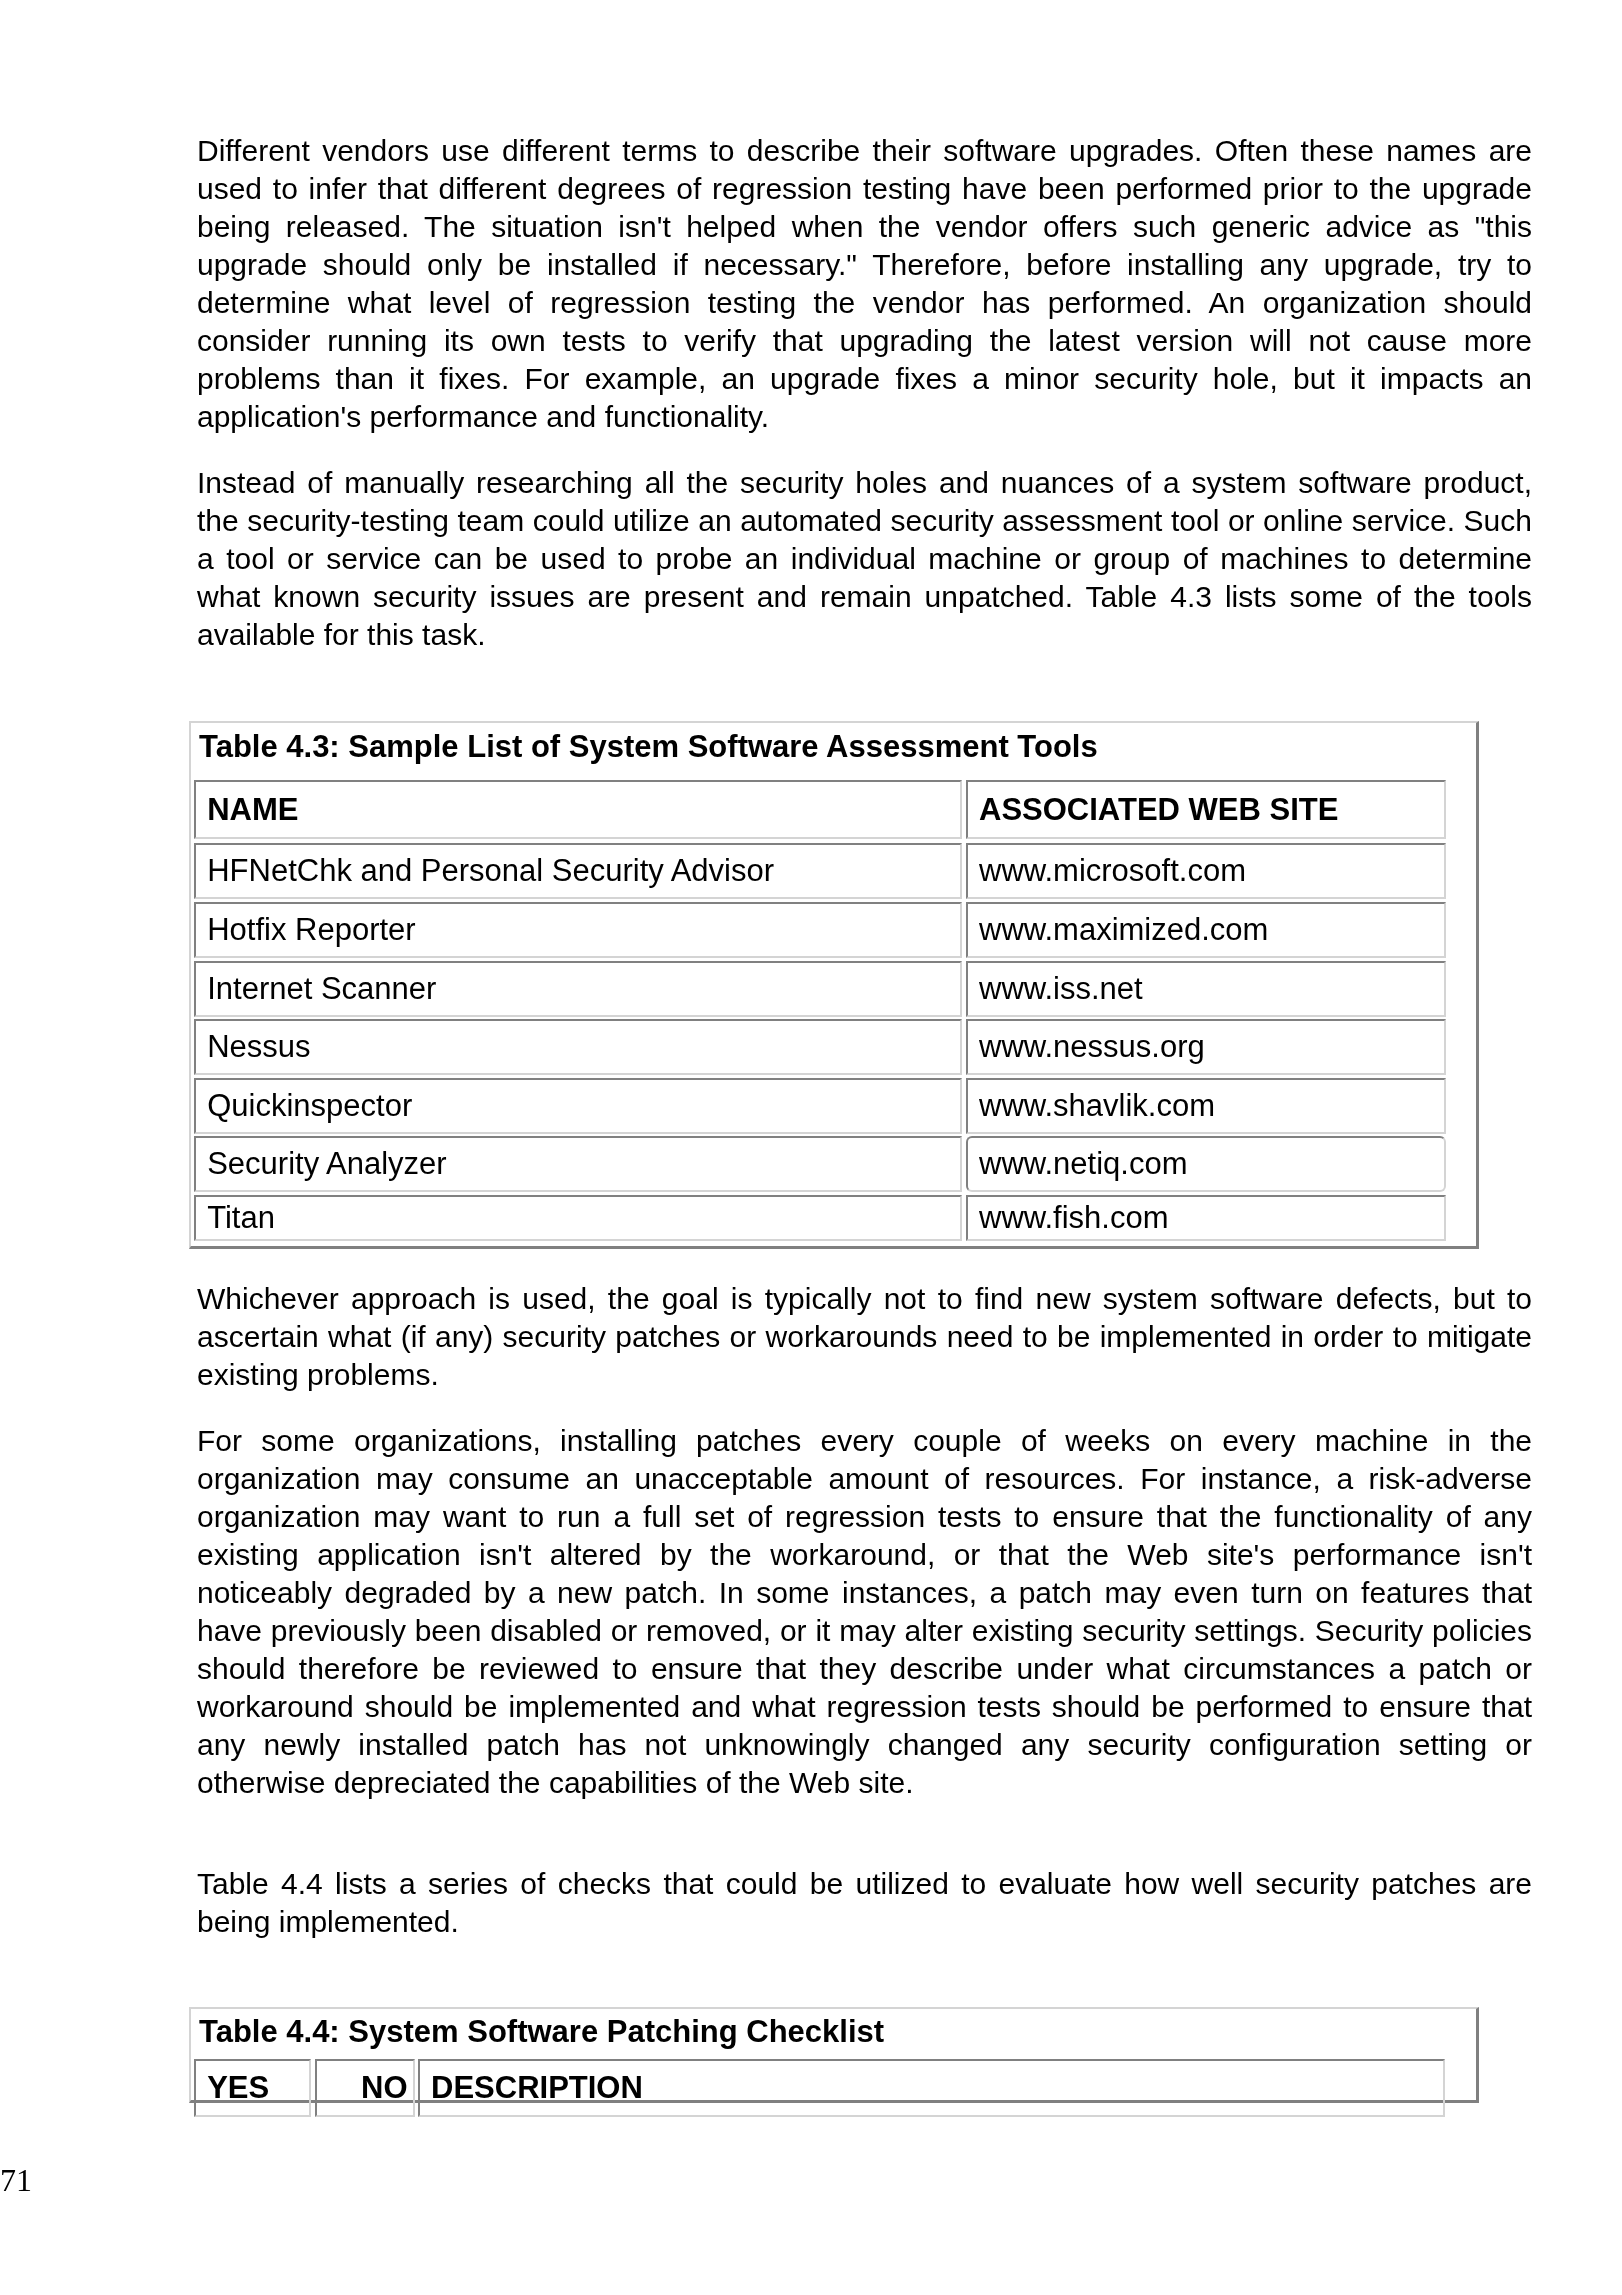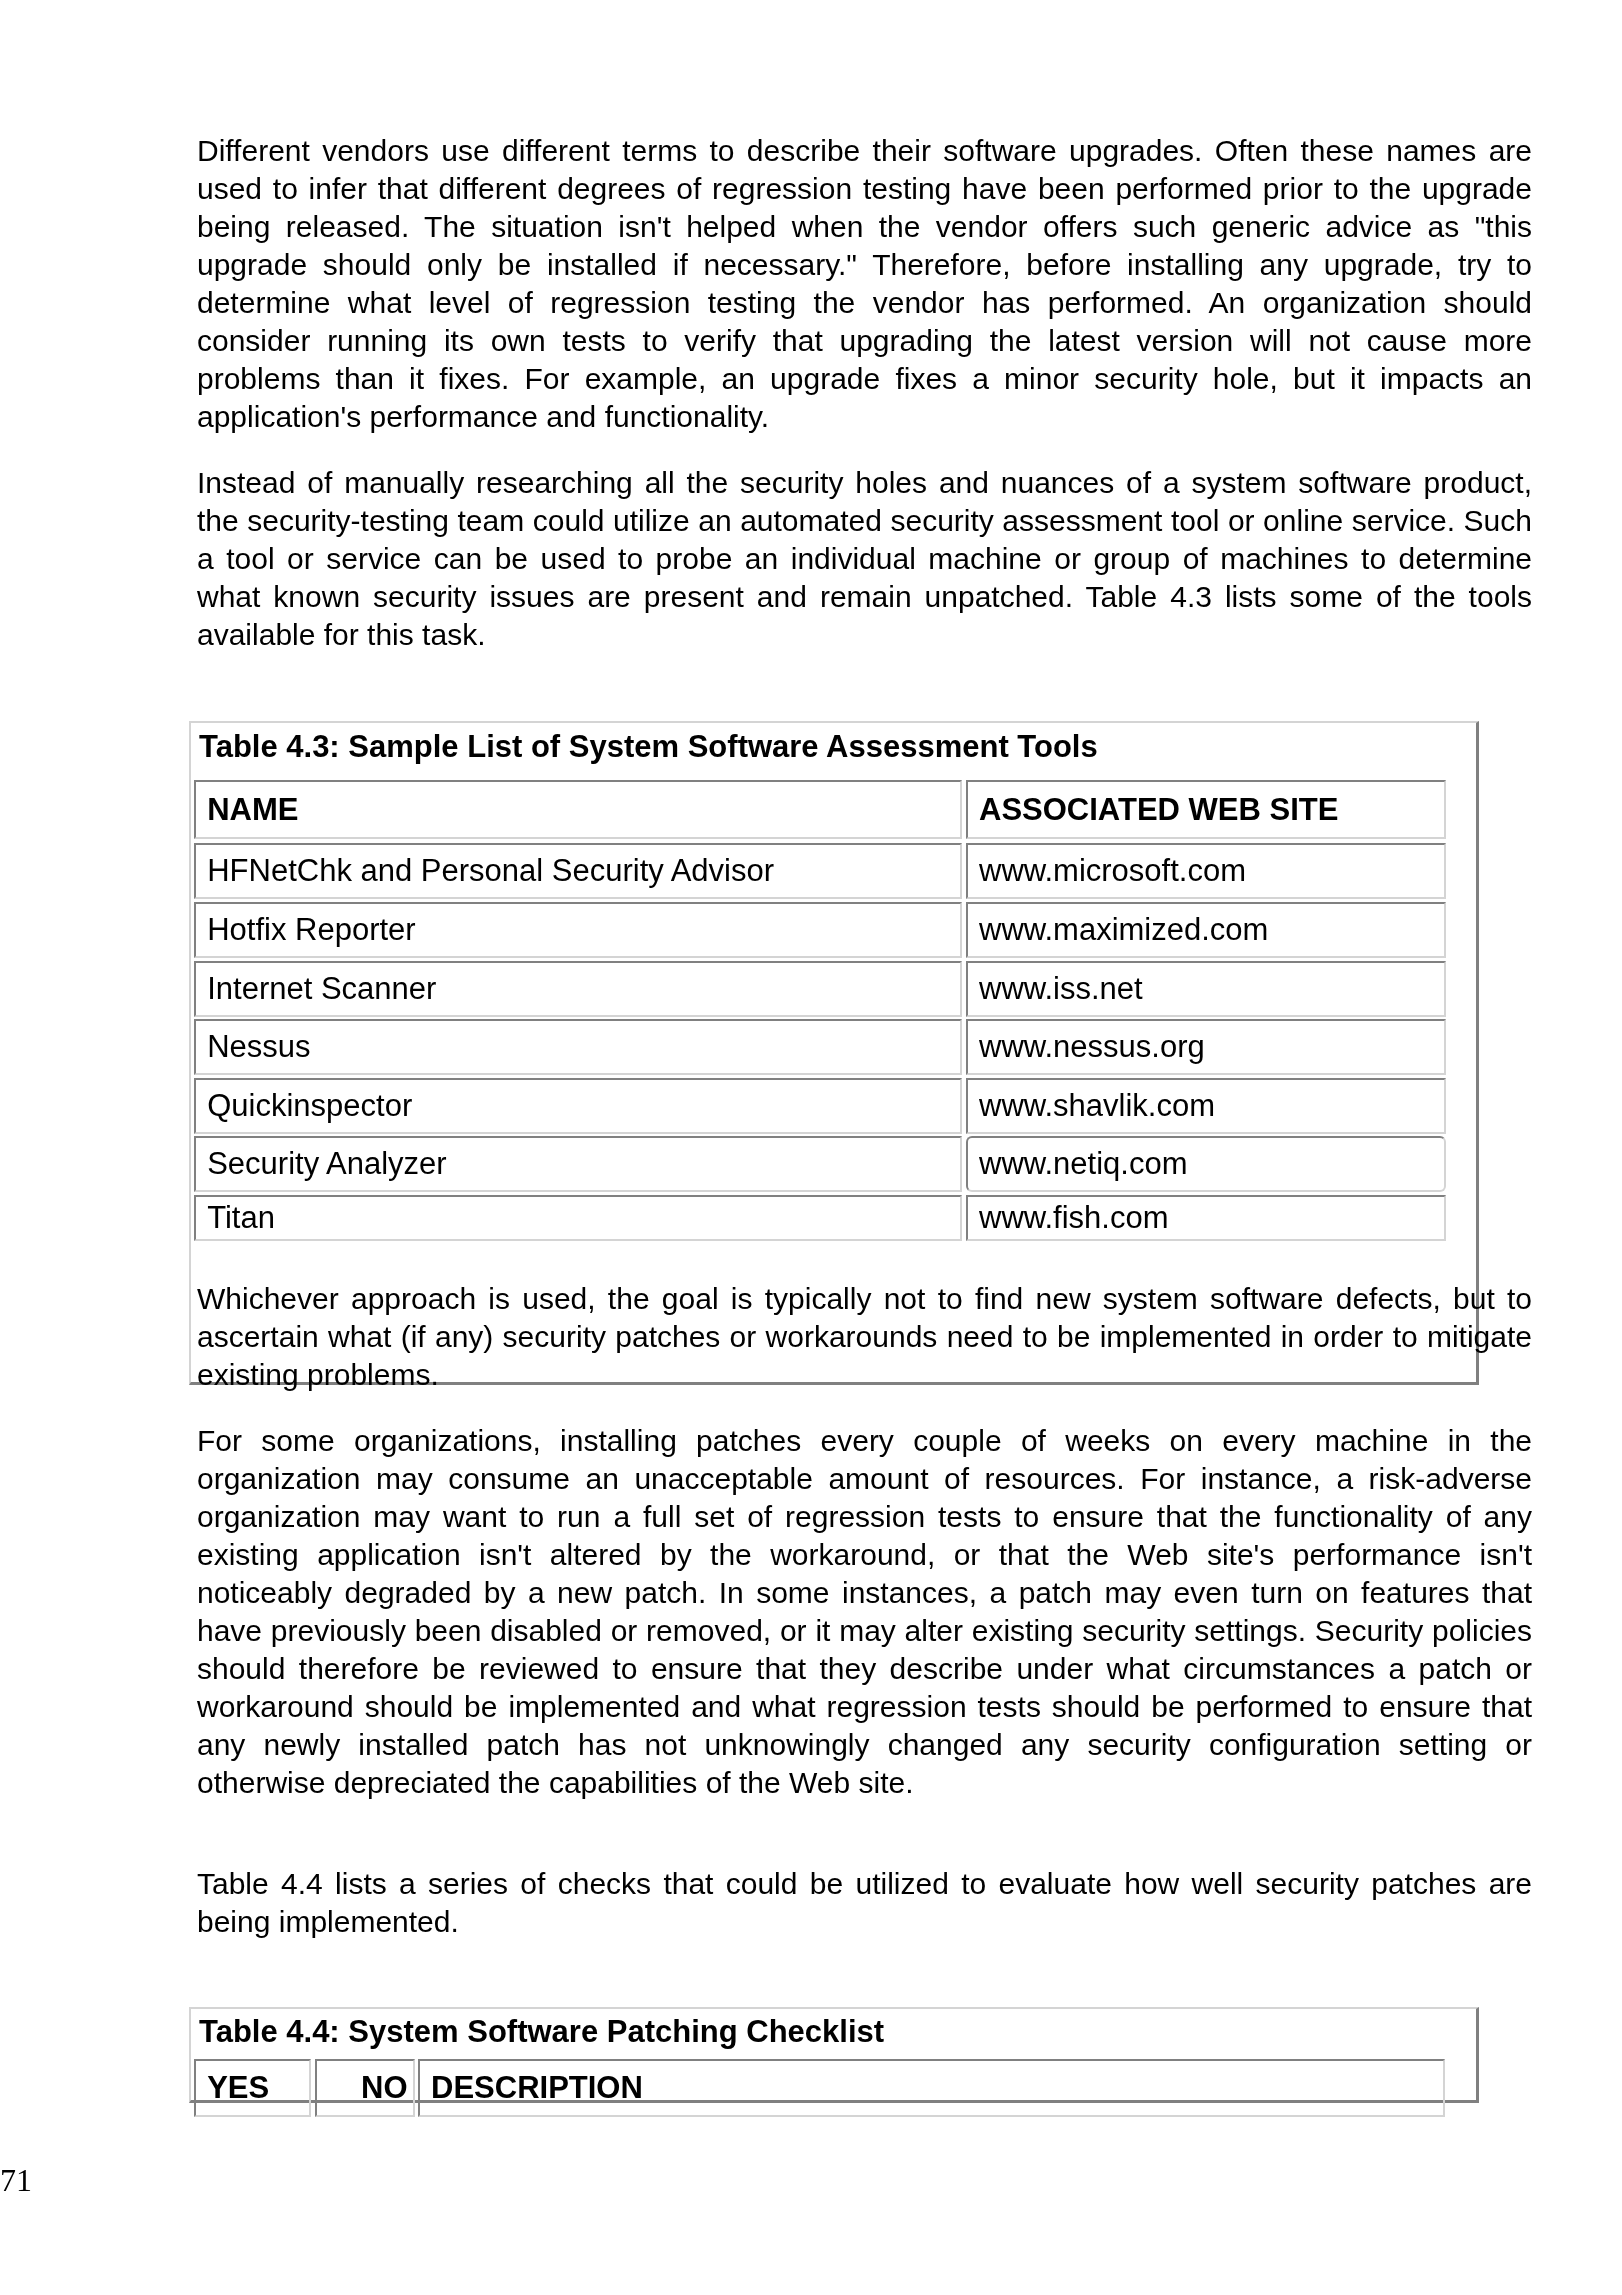--- a/index.html
+++ b/index.html
@@ -42,21 +42,21 @@
   }
 </style>
 </head>
 <body>
 
 <div class="page">
 
   <p class="para last-left" style="top:132px;">Different vendors use different terms to describe their software upgrades. Often these names are used to infer that different degrees of regression testing have been performed prior to the upgrade being released. The situation isn't helped when the vendor offers such generic advice as "this upgrade should only be installed if necessary." Therefore, before installing any upgrade, try to determine what level of regression testing the vendor has performed. An organization should consider running its own tests to verify that upgrading the latest version will not cause more problems than it fixes. For example, an upgrade fixes a minor security hole, but it impacts an application's performance and functionality.</p>
   <p class="para last-left" style="top:464px;">Instead of manually researching all the security holes and nuances of a system software product, the security-testing team could utilize an automated security assessment tool or online service. Such a tool or service can be used to probe an individual machine or group of machines to determine what known security issues are present and remain unpatched. Table 4.3 lists some of the tools available for this task.</p>
 
-  <div class="tbl" style="top:721px; height:664px;padding-left:36px;">
+  <div class="tbl" style="top:721px; height:528px;padding-left:36px;">
     <div class="tbl-caption" style="top:6.3px;">Table 4.3: Sample List of System Software Assessment Tools</div>
 
     <div class="cell hdr" style="left:3.2px; top:57px; width:768px; height:59px;">NAME</div>
     <div class="cell hdr" style="left:775px; top:57px; width:480px; height:59px;">ASSOCIATED WEB SITE</div>
 
     <div class="cell" style="left:3.2px; top:120px; width:768px; height:56px;">HFNetChk and Personal Security Advisor</div>
     <div class="cell" style="left:775px; top:120px; width:480px; height:56px;">www.microsoft.com</div>
 
     <div class="cell" style="left:3.2px; top:179px; width:768px; height:56px;">Hotfix Reporter</div>
     <div class="cell" style="left:775px; top:179px; width:480px; height:56px;">www.maximized.com</div>

